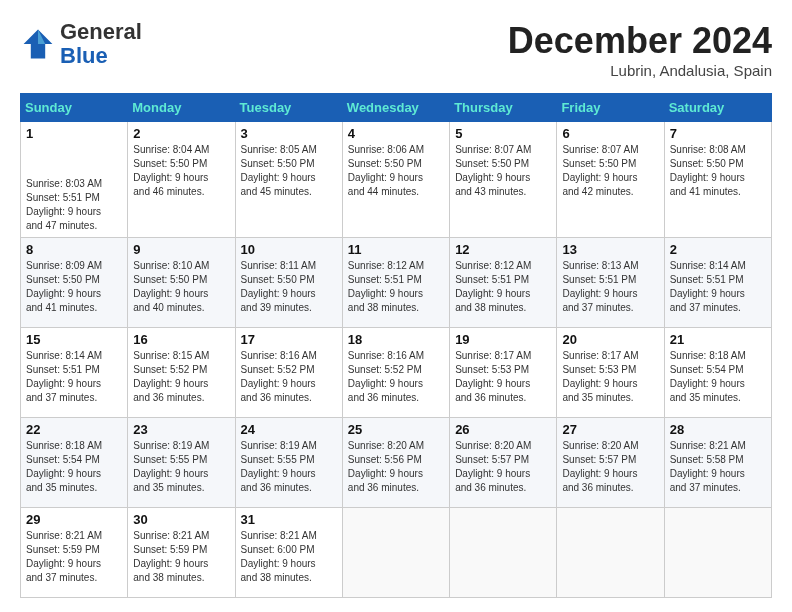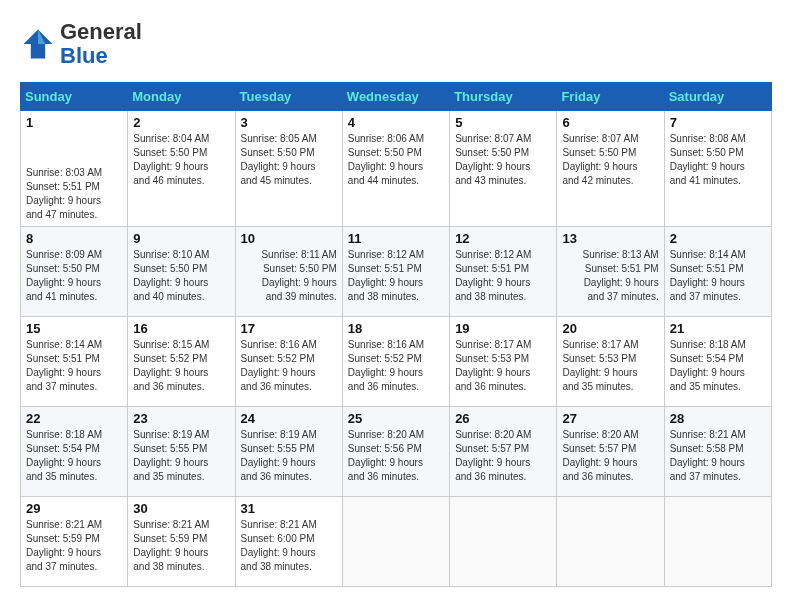--- a/index.html
+++ b/index.html
@@ -94,20 +94,22 @@
     <svg class="logo-icon" viewBox="0 0 40 40">
       <polygon points="20,4 36,20 28,20 28,36 12,36 12,20 4,20" fill="#1a5fb4"></polygon>
       <polygon points="20,4 28,20 20,20" fill="#4a9fd4"></polygon>
     </svg>
     <div class="logo-text">
       <span class="logo-general">General</span><br>
       <span class="logo-blue">Blue</span>
     </div>
   </div>
   <div class="title-area">
+    <div class="month-year">December 2024</div>
+    <div class="location">Lubrin, Andalusia, Spain</div>
   </div>
 </div>
 
 <table class="calendar">
   <thead>
     <tr id="days-header">
     <th>Sunday</th>
         <th>Monday</th>
         <th>Tuesday</th>
         <th>Wednesday</th>
@@ -178,42 +180,42 @@
         </td>
         <td>
           <span class="day-num">9</span>
           <div class="day-detail" style="white-space: pre-line;">Sunrise: 8:10 AM
 Sunset: 5:50 PM
 Daylight: 9 hours
 and 40 minutes.</div>
         </td>
         <td>
           <span class="day-num">10</span>
-          <div class="day-detail" style="white-space: pre-line; text-align: right;">Sunrise: 8:11 AM
+          <div class="day-detail" style="white-space: pre-line;">Sunrise: 8:11 AM
 Sunset: 5:50 PM
 Daylight: 9 hours
 and 39 minutes.</div>
         </td>
         <td>
           <span class="day-num">11</span>
           <div class="day-detail" style="white-space: pre-line;">Sunrise: 8:12 AM
 Sunset: 5:51 PM
 Daylight: 9 hours
 and 38 minutes.</div>
         </td>
         <td>
           <span class="day-num">12</span>
           <div class="day-detail" style="white-space: pre-line;">Sunrise: 8:12 AM
 Sunset: 5:51 PM
 Daylight: 9 hours
 and 38 minutes.</div>
         </td>
         <td>
           <span class="day-num">13</span>
-          <div class="day-detail" style="white-space: pre-line; text-align: right;">Sunrise: 8:13 AM
+          <div class="day-detail" style="white-space: pre-line;">Sunrise: 8:13 AM
 Sunset: 5:51 PM
 Daylight: 9 hours
 and 37 minutes.</div>
         </td>
         <td>
           <span class="day-num">2</span>
           <div class="day-detail" style="white-space: pre-line;">Sunrise: 8:14 AM
 Sunset: 5:51 PM
 Daylight: 9 hours
 and 37 minutes.</div>

